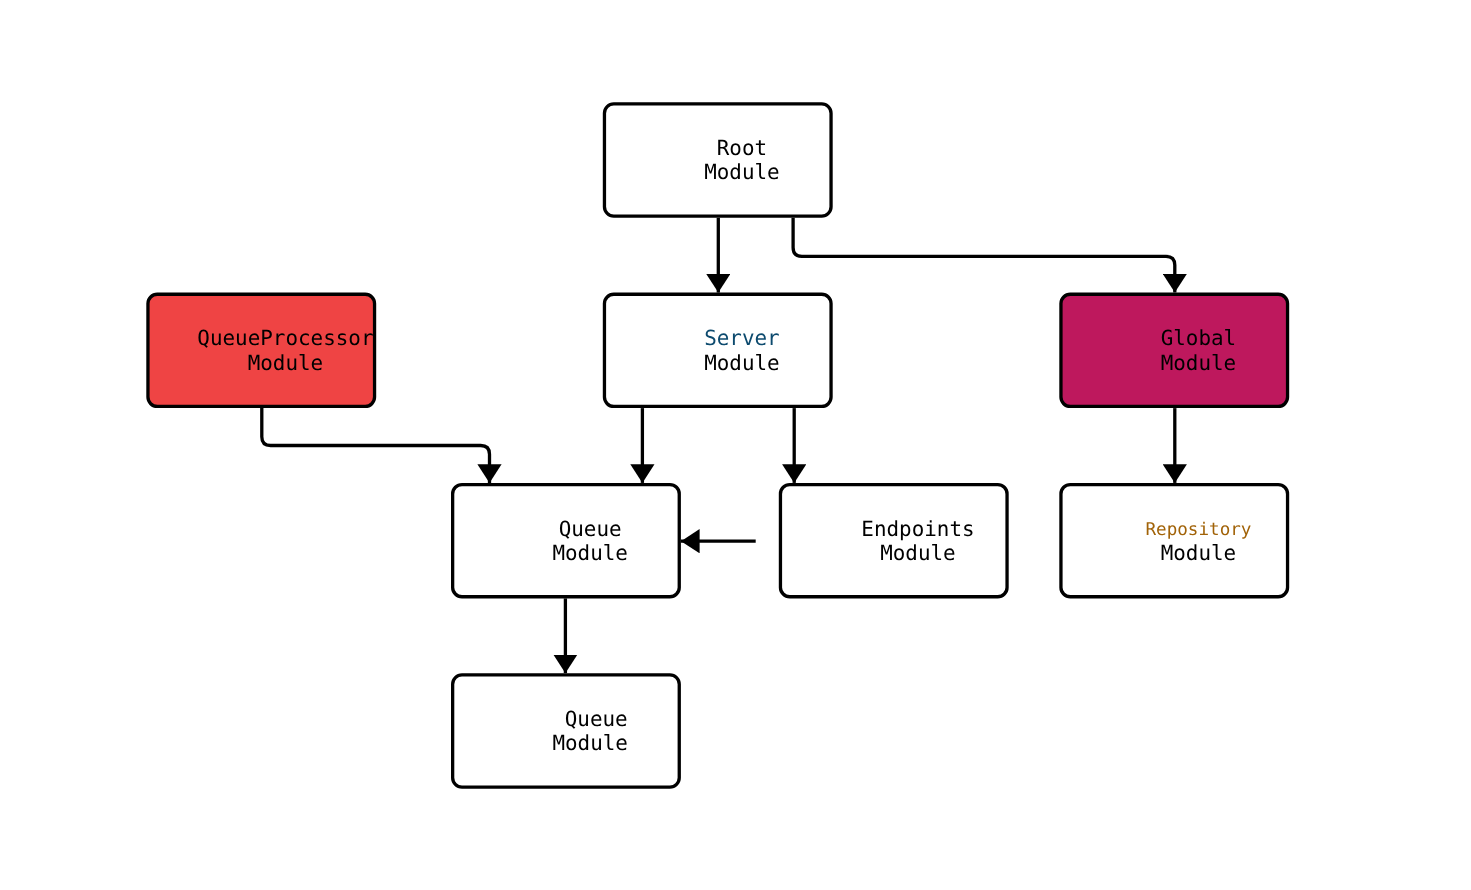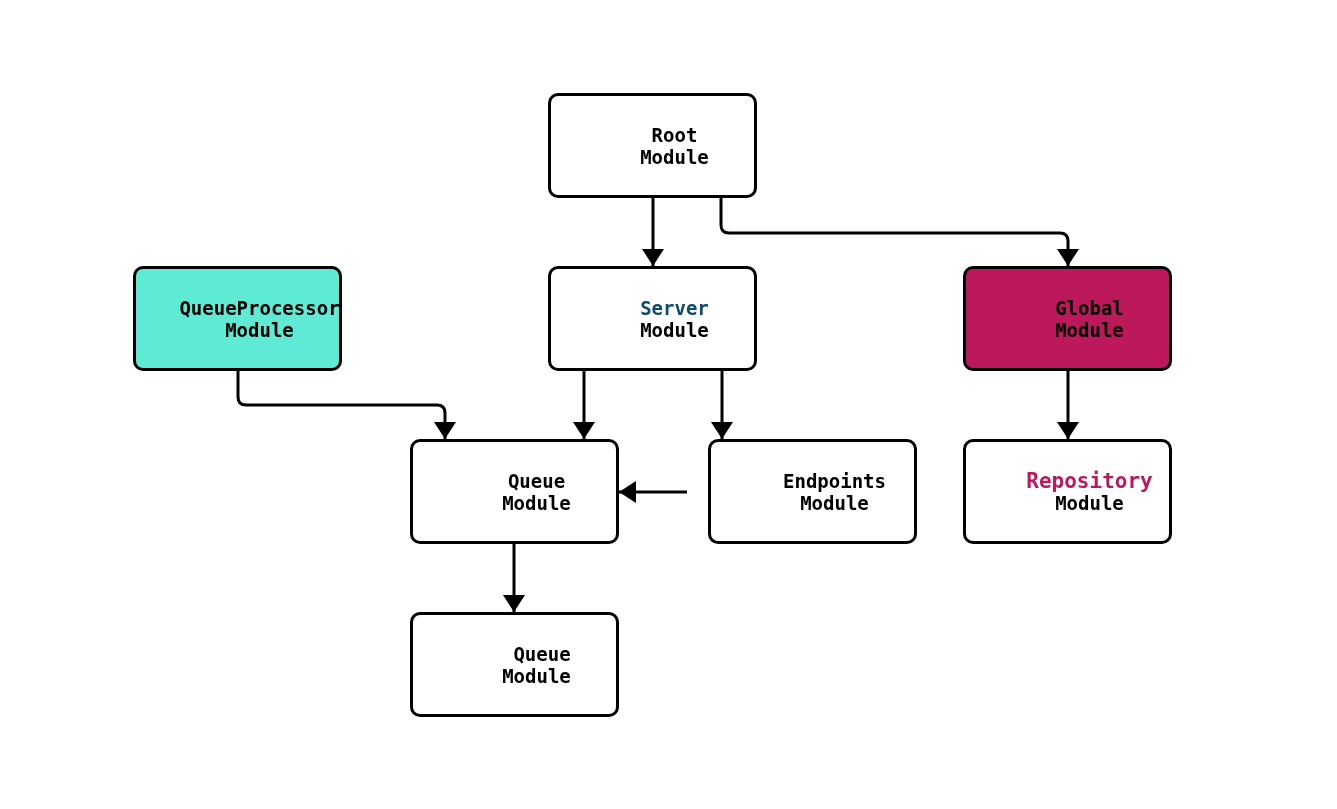--- a/index.html
+++ b/index.html
@@ -29,21 +29,21 @@
     border: 3px solid #000000;
     border-radius: 10px;
     background: #ffffff;
     display: flex;
     flex-direction: column;
     align-items: center;
     justify-content: center;
     text-align: center;
   }
   .node-line {
-    font-weight: bold;
+    font-weight: normal;
     font-size: 19px;
     line-height: 22px;
     color: #000000;
     white-space: pre;
     padding-left: 44px;
   }
   .edge-path {
     fill: none;
     stroke-linecap: butt;
   }
@@ -67,42 +67,42 @@
         <path class="edge-path" d="M 687 492 L 619 492" stroke="#000000" stroke-width="3" marker-end="url(#arrowhead)"></path>
         <path class="edge-path" d="M 1068 371 L 1068 439" stroke="#000000" stroke-width="3" marker-end="url(#arrowhead)"></path>
         <path class="edge-path" d="M 514 544 L 514 612" stroke="#000000" stroke-width="3" marker-end="url(#arrowhead)"></path>
       </g>
   </svg>
   <div id="nodes-layer">
       <div class="node" style="left: 548px; top: 93px; width: 209px; height: 105px; border-color: rgb(0, 0, 0); background: rgb(255, 255, 255); border-width: 3px; border-radius: 10px;">
         <div class="node-line" style="font-size: 19px; line-height: 22px; color: rgb(0, 0, 0);">Root</div>
         <div class="node-line" style="font-size: 19px; line-height: 22px; color: rgb(0, 0, 0);">Module</div>
       </div>
-      <div class="node" style="left: 133px; top: 266px; width: 209px; height: 105px; border-color: rgb(0, 0, 0); background: #5eead4; border-width: 3px; border-radius: 10px;">
+      <div class="node" style="left: 133px; top: 266px; width: 209px; height: 105px; border-color: rgb(0, 0, 0); background: #ef4444; border-width: 3px; border-radius: 10px;">
         <div class="node-line" style="font-size: 19px; line-height: 22px; color: rgb(0, 0, 0);">QueueProcessor</div>
         <div class="node-line" style="font-size: 19px; line-height: 22px; color: rgb(0, 0, 0);">Module</div>
       </div>
       <div class="node" style="left: 548px; top: 266px; width: 209px; height: 105px; border-color: rgb(0, 0, 0); background: rgb(255, 255, 255); border-width: 3px; border-radius: 10px;">
         <div class="node-line" style="font-size: 19px; line-height: 22px; color: #0c4a6e;">Server</div>
         <div class="node-line" style="font-size: 19px; line-height: 22px; color: rgb(0, 0, 0);">Module</div>
       </div>
       <div class="node" style="left: 963px; top: 266px; width: 209px; height: 105px; border-color: rgb(0, 0, 0); background: #be185d; border-width: 3px; border-radius: 10px;">
         <div class="node-line" style="font-size: 19px; line-height: 22px; color: rgb(0, 0, 0);">Global</div>
         <div class="node-line" style="font-size: 19px; line-height: 22px; color: rgb(0, 0, 0);">Module</div>
       </div>
       <div class="node" style="left: 410px; top: 439px; width: 209px; height: 105px; border-color: rgb(0, 0, 0); background: rgb(255, 255, 255); border-width: 3px; border-radius: 10px;">
         <div class="node-line" style="font-size: 19px; line-height: 22px; color: rgb(0, 0, 0);">Queue</div>
         <div class="node-line" style="font-size: 19px; line-height: 22px; color: rgb(0, 0, 0);">Module</div>
       </div>
       <div class="node" style="left: 708px; top: 439px; width: 209px; height: 105px; border-color: rgb(0, 0, 0); background: rgb(255, 255, 255); border-width: 3px; border-radius: 10px;">
         <div class="node-line" style="font-size: 19px; line-height: 22px; color: rgb(0, 0, 0);">Endpoints</div>
         <div class="node-line" style="font-size: 19px; line-height: 22px; color: rgb(0, 0, 0);">Module</div>
       </div>
       <div class="node" style="left: 963px; top: 439px; width: 209px; height: 105px; border-color: rgb(0, 0, 0); background: rgb(255, 255, 255); border-width: 3px; border-radius: 10px;">
-        <div class="node-line" style="font-size: 21px; line-height: 22px; color: #be185d;">Repository</div>
+        <div class="node-line" style="font-size: 16px; line-height: 22px; color: #a16207;">Repository</div>
         <div class="node-line" style="font-size: 19px; line-height: 22px; color: rgb(0, 0, 0);">Module</div>
       </div>
       <div class="node" style="left: 410px; top: 612px; width: 209px; height: 105px; border-color: rgb(0, 0, 0); background: rgb(255, 255, 255); border-width: 3px; border-radius: 10px;">
         <div class="node-line" style="font-size: 19px; line-height: 22px; color: rgb(0, 0, 0); margin-left: 11px;">Queue</div>
         <div class="node-line" style="font-size: 19px; line-height: 22px; color: rgb(0, 0, 0);">Module</div>
       </div>
     </div>
 </div>
 
 </body></html>

